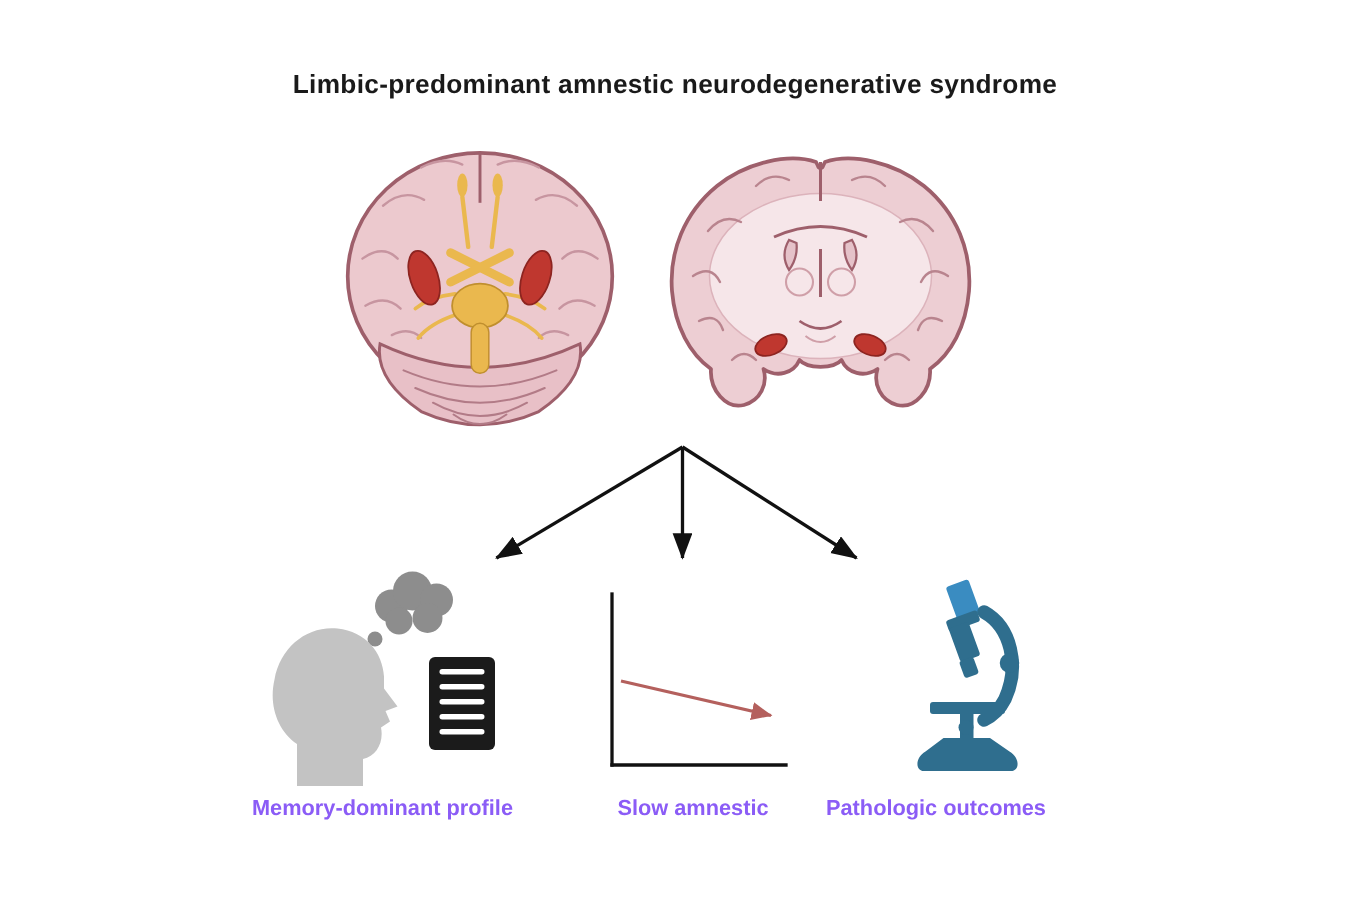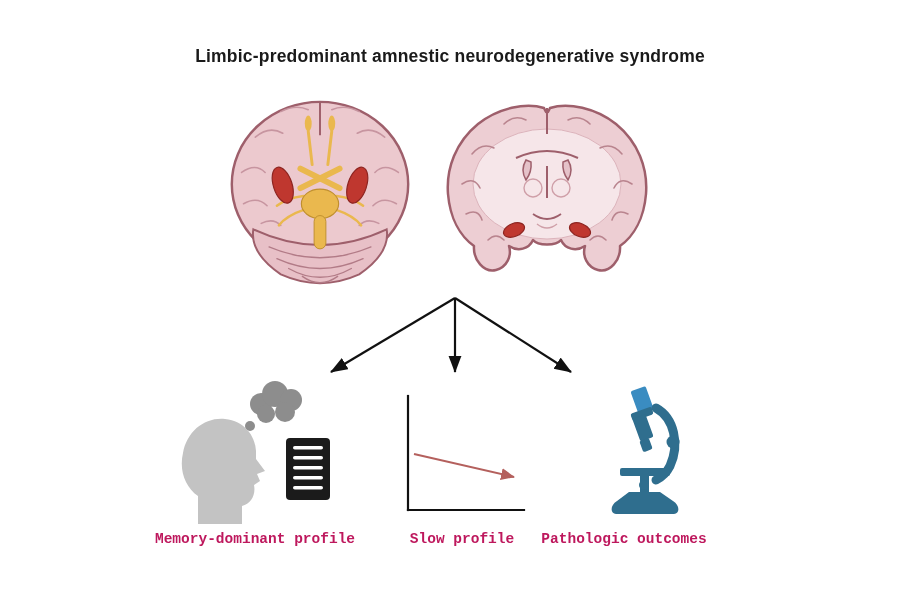--- a/index.html
+++ b/index.html
@@ -23,23 +23,22 @@
     color: #1a1a1a;
     letter-spacing: 0.2px;
   }
   .abs { position: absolute; }
   .caption {
     position: absolute;
     top: 531px;
     transform: translateX(-50%);
     font-size: 14.5px;
     font-weight: bold;
-    color: #be185d;
+    color: #8b5cf6;
     white-space: nowrap;
-    font-family: Liberation Mono, monospace;
   }
   .cap-1 { left: 255px; }
   .cap-2 { left: 462px; }
   .cap-3 { left: 624px; }
 </style>
 </head>
 <body>
 
 <div class="page">
 
@@ -195,16 +194,16 @@
       <path d="M58,24 C 76,34 82,60 72,82 C 69,88 64,93 58,96" stroke="#2f6e8e" stroke-width="9" fill="none" stroke-linecap="round"></path>
       <circle cx="75" cy="58" r="6.5" fill="#2f6e8e"></circle>
       <rect x="22" y="84" width="50" height="8" rx="2" fill="#2f6e8e"></rect>
       <rect x="42" y="92" width="9" height="20" fill="#2f6e8e"></rect>
       <circle cx="46" cy="101" r="5" fill="#2f6e8e"></circle>
       <path d="M18,130 L76,130 C 82,130 82,121 75,117 L62,108 L31,108 L19,117 C 12,121 12,130 18,130 Z" fill="#2f6e8e"></path>
     </g>
   </svg>
 
   <div class="caption cap-1">Memory-dominant profile</div>
-  <div class="caption cap-2">Slow profile</div>
+  <div class="caption cap-2">Slow amnestic</div>
   <div class="caption cap-3">Pathologic outcomes</div>
 
 </div>
 
 </body></html>

